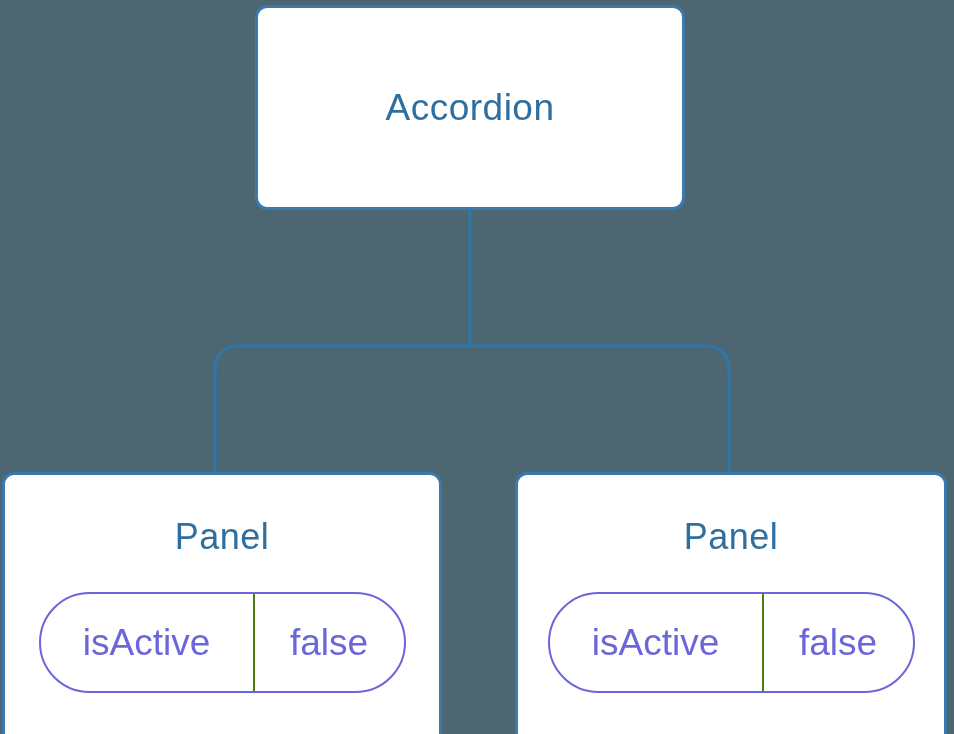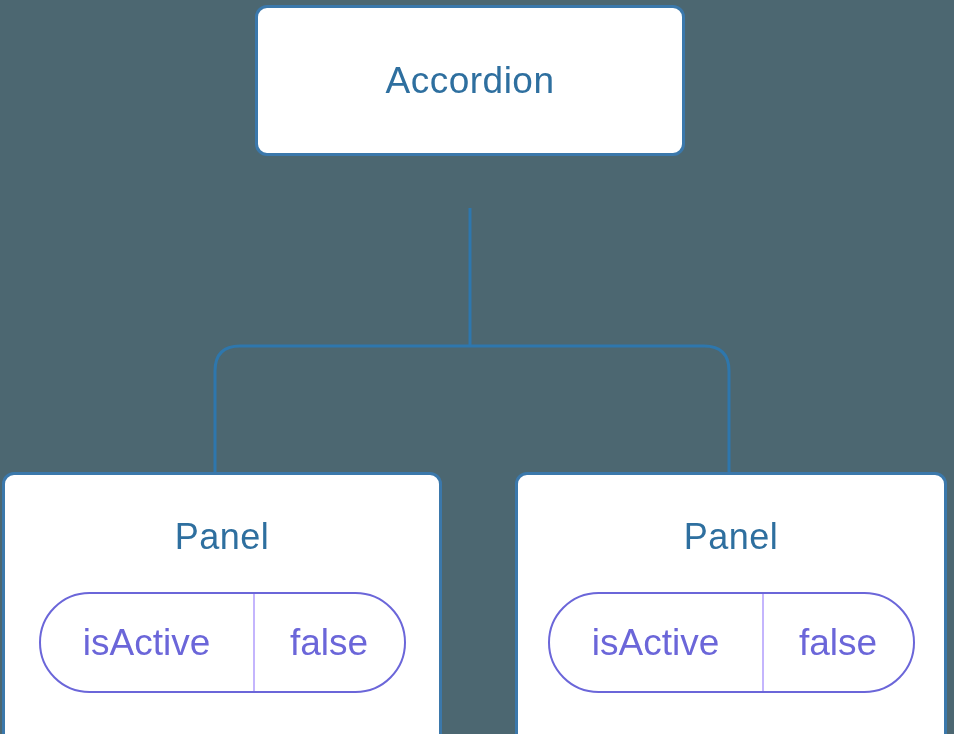--- a/index.html
+++ b/index.html
@@ -27,21 +27,21 @@
     position: absolute;
     box-sizing: border-box;
     background: #ffffff;
     border: 3px solid #3b78ab;
     border-radius: 12px;
   }
   .node-root {
     left: 255px;
     top: 5px;
     width: 430px;
-    height: 151px;
+    height: 205px;
     display: flex;
     align-items: center;
     justify-content: center;
   }
   .node-label {
     color: #2e6f9f;
     font-size: 37px;
     font-weight: 500;
     letter-spacing: 0.5px;
   }
@@ -79,21 +79,21 @@
     align-items: stretch;
     color: #6b66d9;
     font-size: 37px;
   }
   .state-key {
     box-sizing: border-box;
     width: 214px;
     display: flex;
     align-items: center;
     justify-content: center;
-    border-right: 2px solid #c4b5fd;
+    border-right: 2px solid #4d7c0f;
   }
   .state-value {
     flex: 1;
     display: flex;
     align-items: center;
     justify-content: center;
   }
 </style>
 </head>
 <body>

